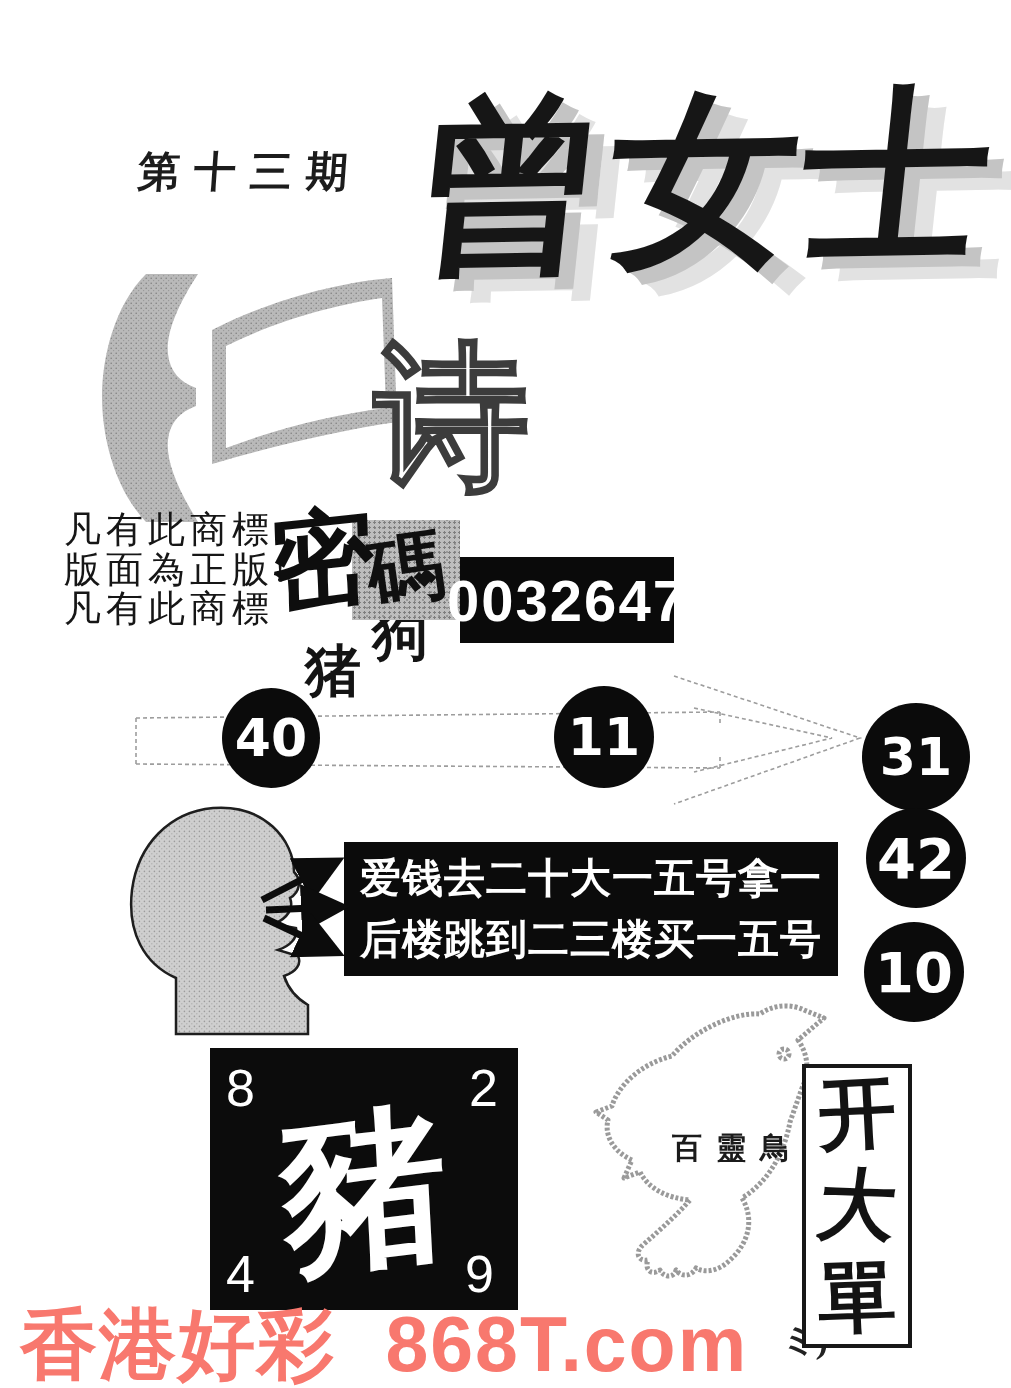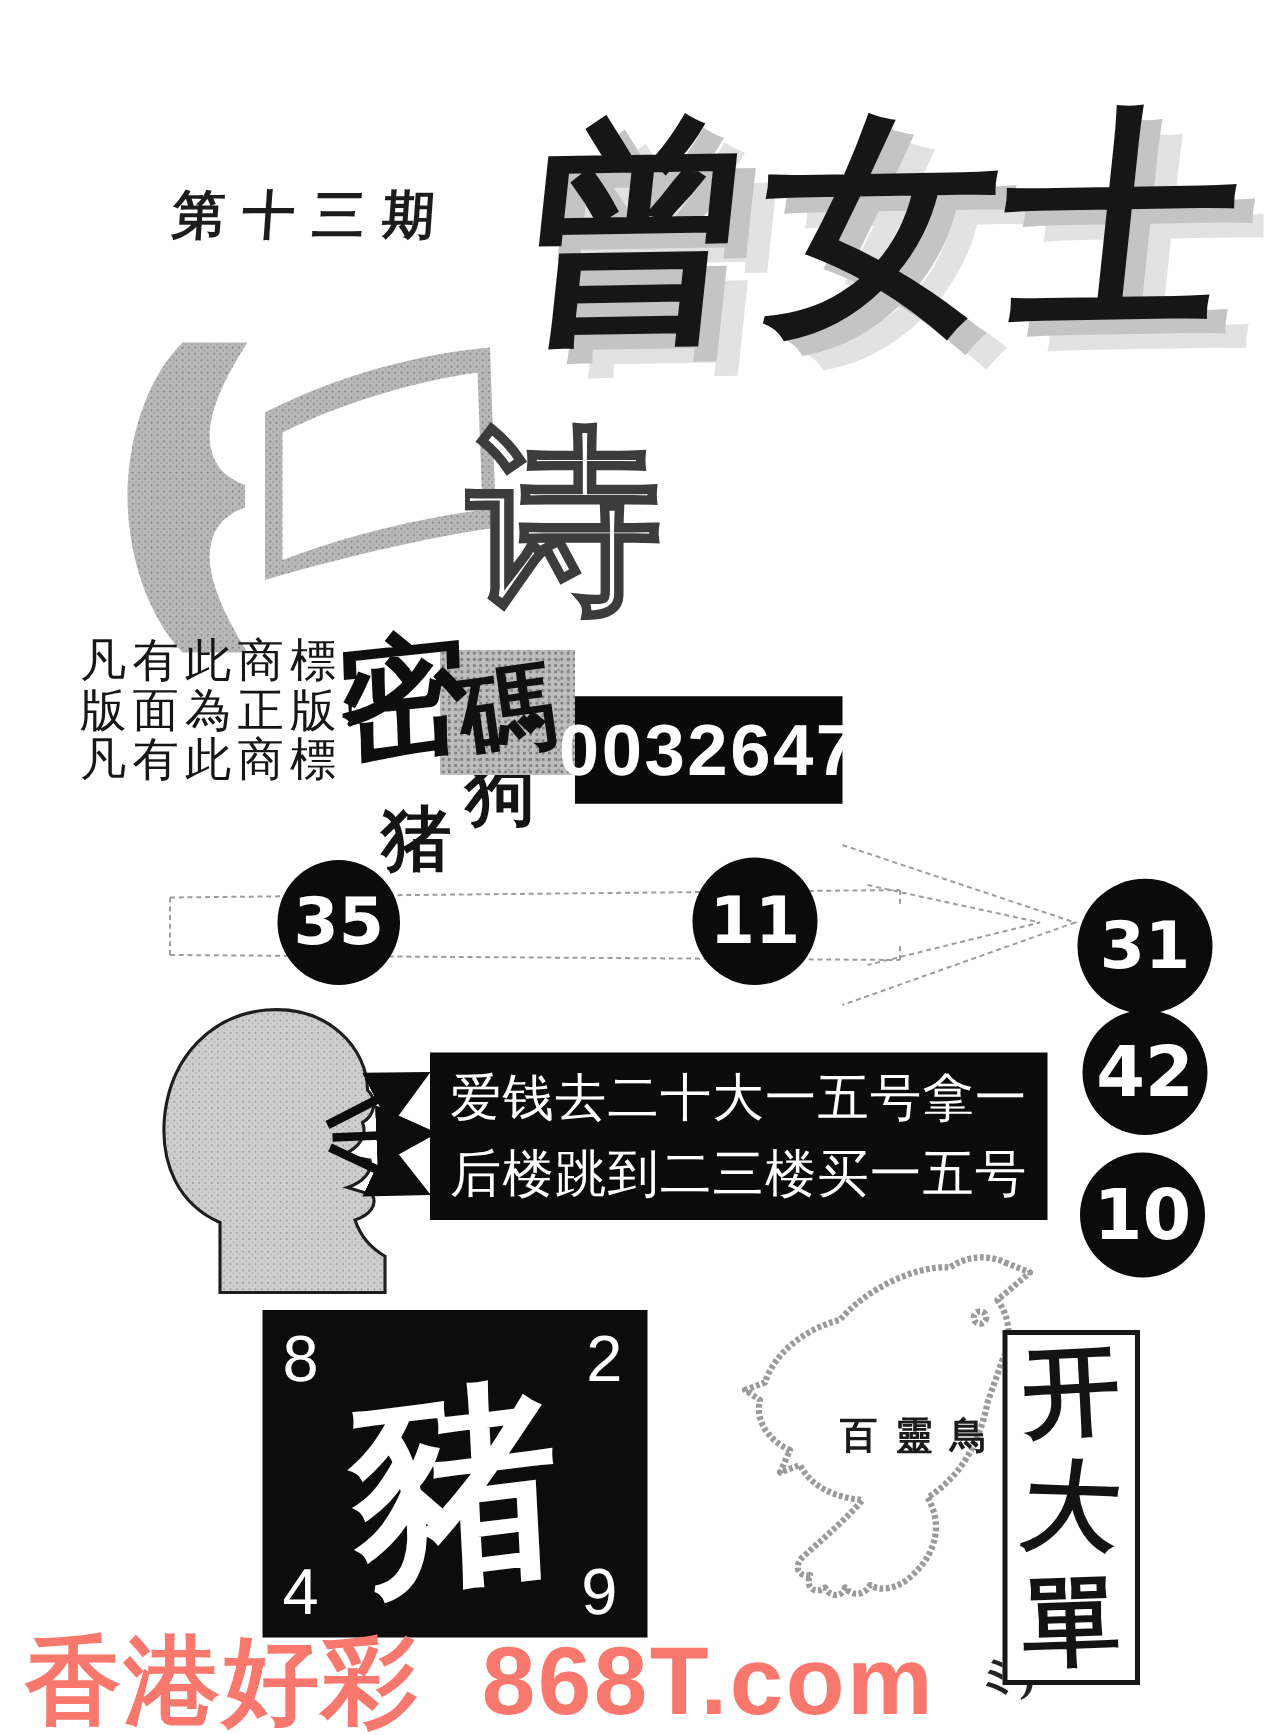--- a/index.html
+++ b/index.html
@@ -50,21 +50,21 @@
   .c42{left:866px;top:808px;width:100px;height:100px;font-size:56px;align-items:center;}
   .c10{left:864px;top:922px;width:100px;height:100px;font-size:56px;}
   .flow-arrow{position:absolute;left:128px;top:672px;width:736px;height:136px;z-index:1;}
 
   
   .face-wrap{position:absolute;left:118px;top:800px;width:252px;height:236px;}
   .mouth-arrows{position:absolute;left:256px;top:852px;width:96px;height:112px;z-index:2;}
   .speech-box{position:absolute;left:344px;top:842px;width:494px;height:134px;background:#0b0b0b;
               display:flex;flex-direction:column;align-items:center;justify-content:center;
               gap:6px;z-index:1;}
-  .speech-box div{color:#fff;font-family:"Liberation Sans",sans-serif;font-weight:normal;
+  .speech-box div{color:#fff;font-family:"Liberation Sans",sans-serif;font-weight:bold;
                   font-size:41px;letter-spacing:1px;white-space:nowrap;}
 
   
   .zodiac-box{position:absolute;left:210px;top:1048px;width:308px;height:262px;background:#0c0c0c;}
   .zodiac-box .corner{position:absolute;color:#fff;font-family:"Liberation Sans",sans-serif;
                       font-size:52px;font-weight:normal;line-height:1;}
   .corner.tl{left:16px;top:14px;} .corner.tr{right:20px;top:14px;}
   .corner.bl{left:16px;bottom:10px;} .corner.br{right:24px;bottom:10px;}
   .zodiac-char{position:absolute;left:0;right:0;top:28px;bottom:0;display:flex;
                align-items:center;justify-content:center;color:#fff;font-size:168px;
@@ -145,21 +145,21 @@
       <path d="M8,46 L592,40"></path>
       <path d="M8,92 L592,96"></path>
       <path d="M8,46 L8,92"></path>
       <path d="M546,4 L732,66 L546,132"></path>
       <path d="M566,36 L704,66 L566,100"></path>
       <path d="M592,40 L592,52 M592,96 L592,84"></path>
     </g>
   </svg>
 
   <div class="num-circle c35">
-      <span>35</span>
+      <span>40</span>
     </div>
   <div class="num-circle c11">
       <span>11</span>
     </div>
   <div class="num-circle c31">
       <span>31</span>
     </div>
   <div class="num-circle c42">
       <span>42</span>
     </div>

